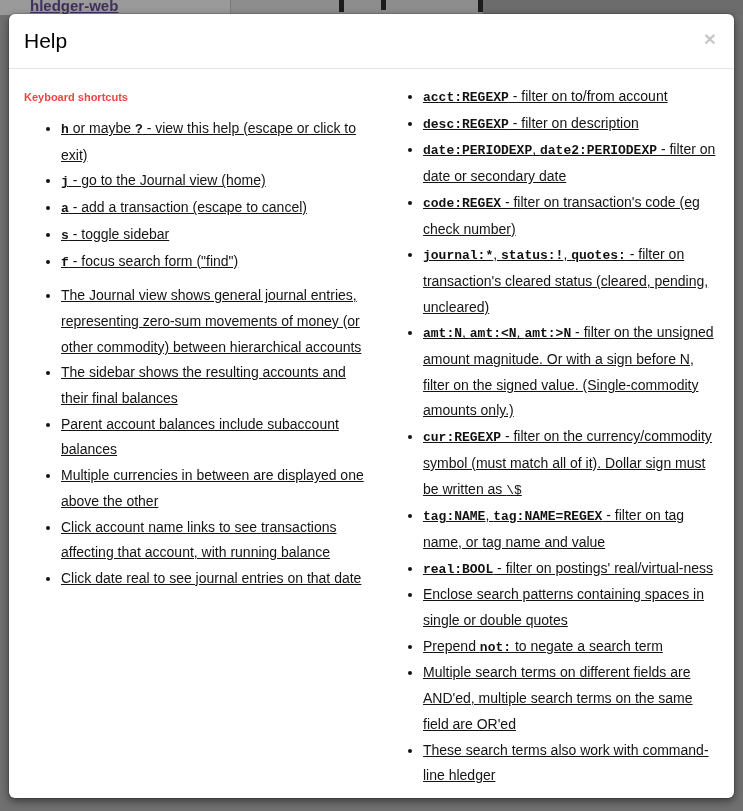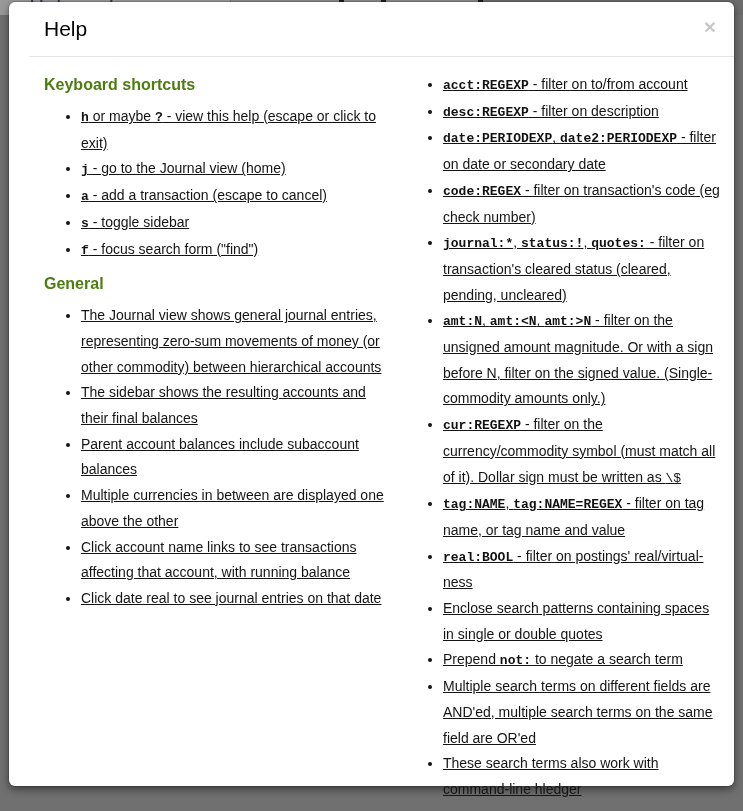--- a/index.html
+++ b/index.html
@@ -24,26 +24,25 @@
     text-decoration: underline;
     white-space: nowrap;
   }
   .frag { position: absolute; top: 0; background: #1c1c1c; }
   .frag1 { left: 338px; width: 5px; height: 12px; }
   .frag2 { left: 380px; width: 5px; height: 10px; }
   .frag3 { left: 478px; width: 5px; height: 12px; }
 
   
   .modal {
-    position: absolute; left: 9px; top: 2px;
+    position: absolute; left: 9px; top: 14px;
     width: 725px; height: 784px;
     background: #ffffff;
     border-radius: 6px;
     box-shadow: 0 3px 9px rgba(0,0,0,0.5), 0 0 0 1px rgba(0,0,0,0.12);
-    padding-left: 20px;
   }
   .modal-header {
     padding: 13px 20px 13px 15px;
     border-bottom: 1px solid var(--divider, #e5e5e5);
     position: relative;
   }
   .modal-title {
     margin: 0;
     font-size: 21px;
     font-weight: 500;
@@ -61,23 +60,23 @@
 
   .modal-body {
     padding: 7px 12px 14px 15px;
     display: flex;
     align-items: flex-start;
   }
   .col-left  { width: 362px; padding-right: 18px; flex: none; }
   .col-right { flex: 1; min-width: 0; }
 
   h3.section-heading {
-    font-size: 16px;
+    font-size: 11px;
     font-weight: 700;
-    color: #4d7c0f;
+    color: #ef4444;
     margin: 12px 0 10px 0;
     line-height: 18px;
   }
   .col-left h3.section-heading:first-child,
   .col-right h3.section-heading:first-child { margin-top: 12px; }
 
   ul.help-list {
     margin: 8px 0 8px 0;
     padding: 0 0 0 37px;
     list-style: disc outside;
@@ -128,21 +127,20 @@
   <div class="modal-body">
     <div class="col-left">
       <h3 class="section-heading">Keyboard shortcuts</h3>
       <ul class="help-list">
           <li><code class="kbd">h</code> or maybe <code class="kbd">?</code> - view this help (escape or click to exit)</li>
           <li><code class="kbd">j</code> - go to the Journal view (home)</li>
           <li><code class="kbd">a</code> - add a transaction (escape to cancel)</li>
           <li><code class="kbd">s</code> - toggle sidebar</li>
           <li><code class="kbd">f</code> - focus search form ("find")</li>
         </ul>
-      <h3 class="section-heading">General</h3>
       <ul class="help-list">
           <li>The Journal view shows general journal entries, representing zero-sum movements of money (or other commodity) between hierarchical accounts</li>
           <li>The sidebar shows the resulting accounts and their final balances</li>
           <li>Parent account balances include subaccount balances</li>
           <li>Multiple currencies in between are displayed one above the other</li>
           <li>Click account name links to see transactions affecting that account, with running balance</li>
           <li>Click date real to see journal entries on that date</li>
         </ul>
     </div>
     <div class="col-right">

